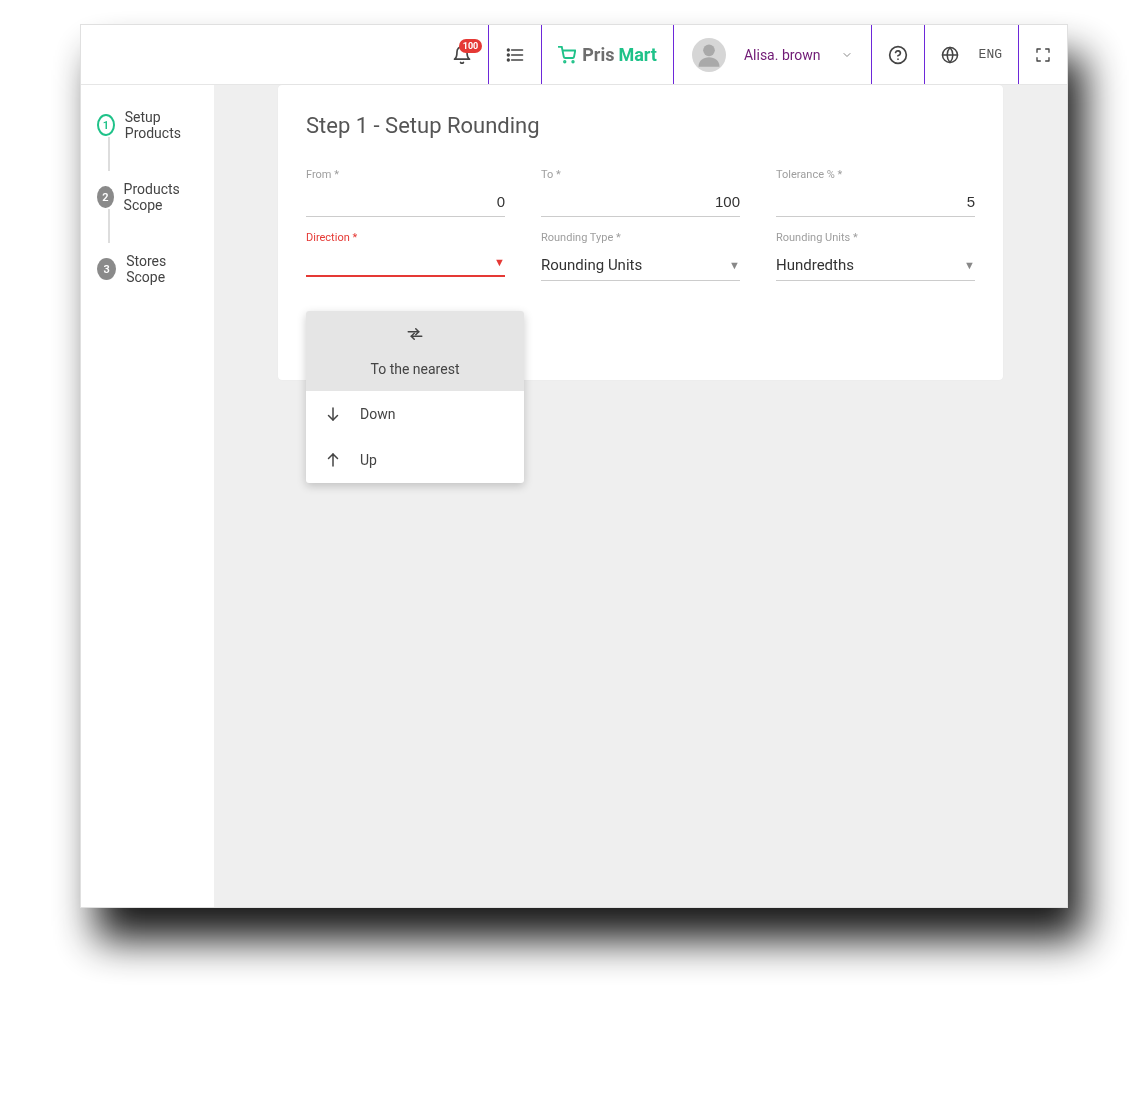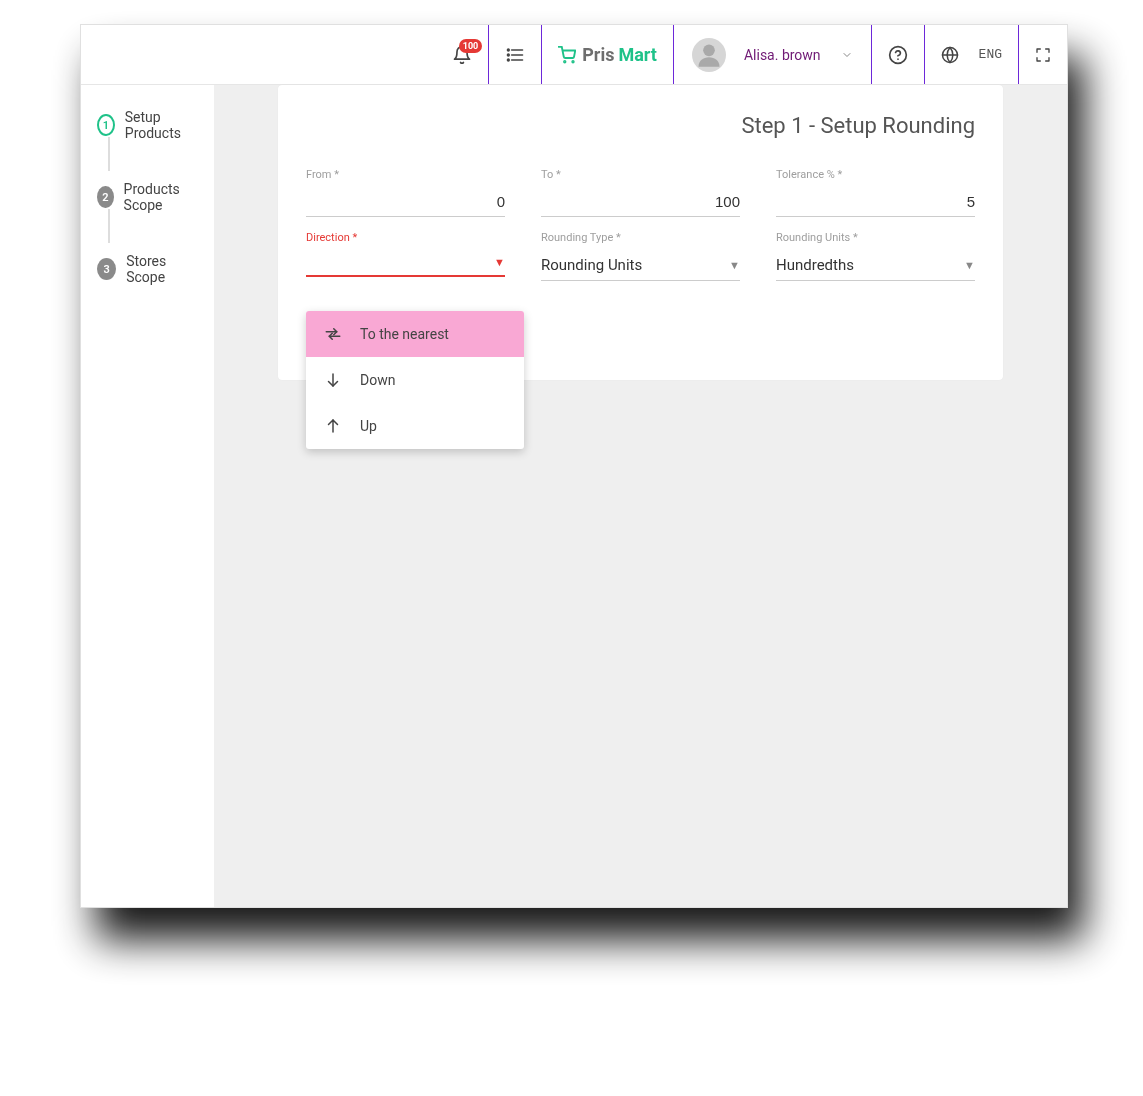--- a/index.html
+++ b/index.html
@@ -161,21 +161,20 @@
       border-radius: 4px;
       padding: 28px 28px 24px 28px;
       position: relative;
       box-shadow: 0 0 1px rgba(0,0,0,0.08);
     }
     .card-title {
       font-size: 22px;
       color: #555;
       font-weight: 400;
       margin-bottom: 30px;
-      text-align: right;
     }
     .form-grid {
       display: grid;
       grid-template-columns: repeat(3, 1fr);
       gap: 14px 36px;
     }
     .field {
       display: flex;
       flex-direction: column;
     }
@@ -236,21 +235,21 @@
     }
     .dd-item {
       display: flex;
       align-items: center;
       gap: 18px;
       padding: 14px 18px;
       font-size: 14px;
       color: #444;
       cursor: pointer;
     }
-    .dd-item.hover { background: #f9a8d4; }
+    .dd-item.hover { background: #e5e5e5; flex-direction: column; }
     .dd-icon { width: 18px; display: flex; align-items: center; justify-content: center; color: #555; }
     svg { display: block; }
   </style>
 </head>
 <body>
 
 <div class="window-shadow"></div>
 <div class="window">
 
   <div class="topbar">

